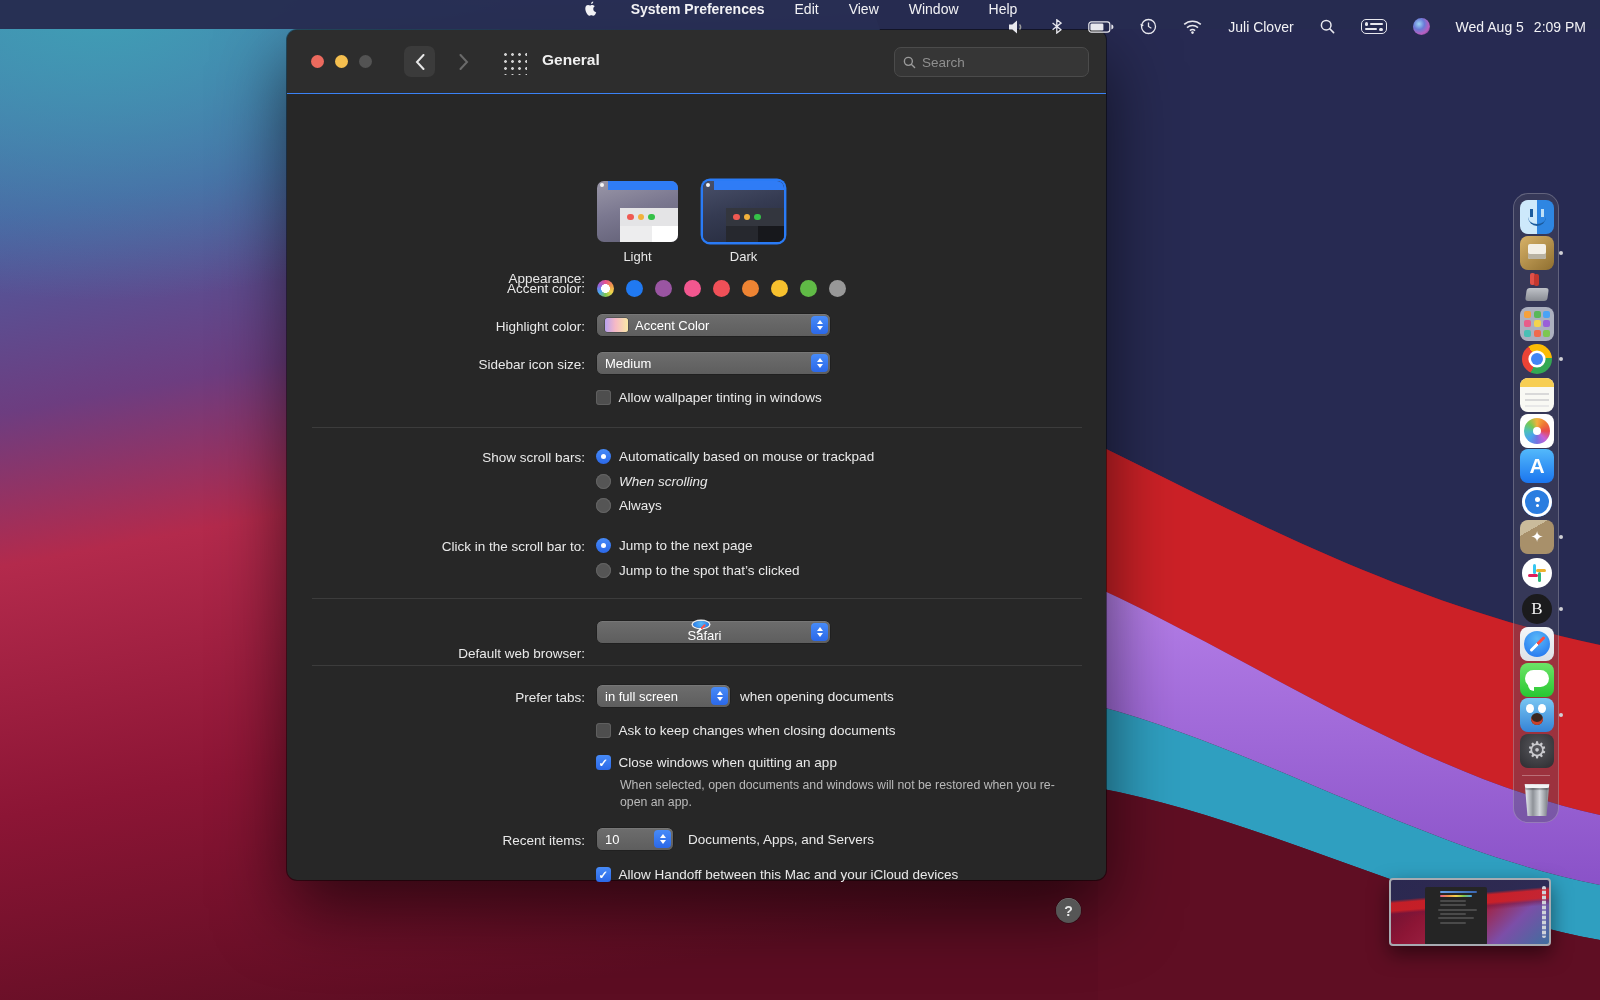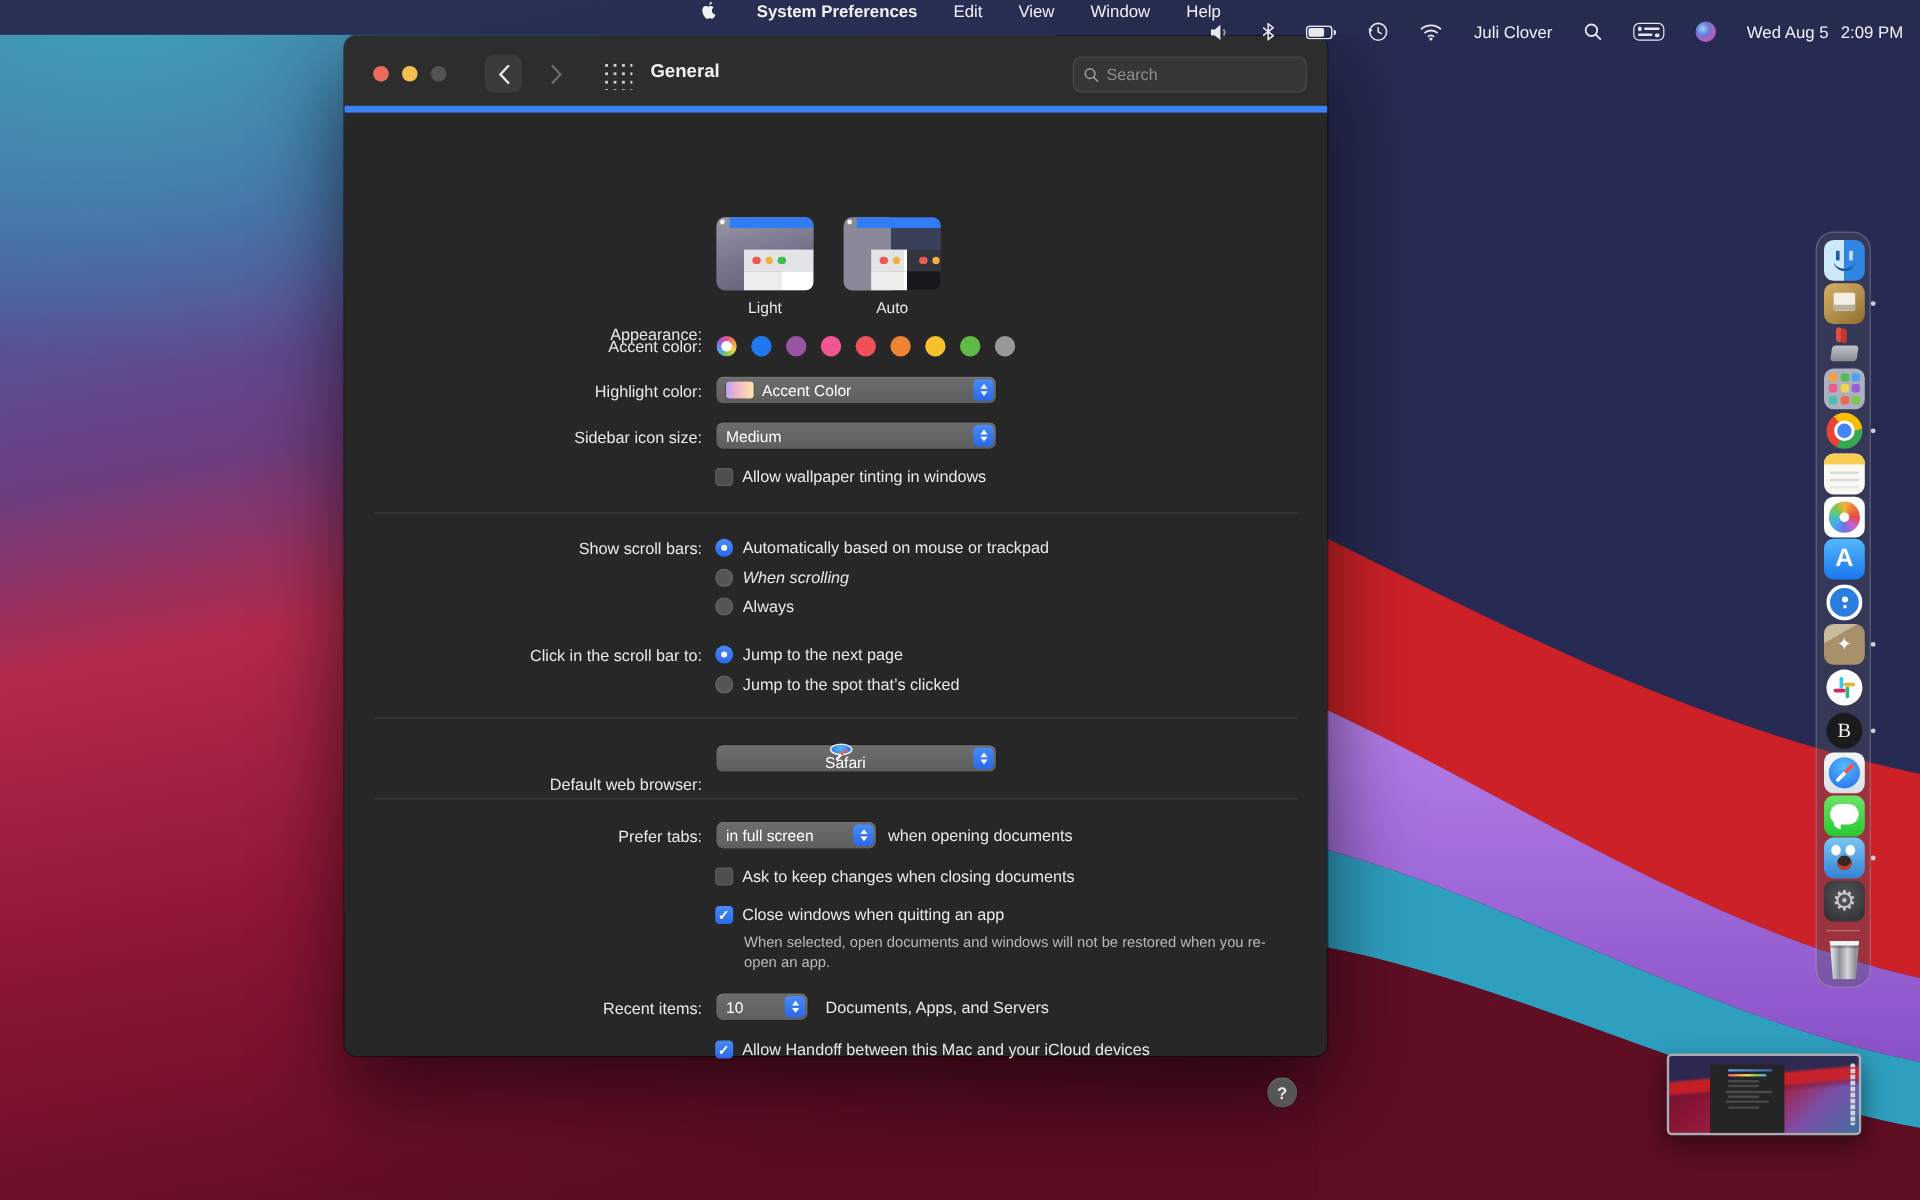--- a/index.html
+++ b/index.html
@@ -29,21 +29,21 @@
   .cc-dot { width:3.5px; height:3.5px; border-radius:50%; background:#e8e8ee; }
   .cc-bar { flex:1; height:2.2px; border-radius:2px; background:#e8e8ee; }
   .siri-orb { width:17px; height:17px; border-radius:50%;
     background:radial-gradient(circle at 35% 35%, #9ad5f5 0%, #6a7bd8 35%, #b85fc0 65%, #3c2e6e 100%); }
 
   
   .window { position:absolute; left:287px; top:30px; width:819px; height:850px;
     background:#272727; border-radius:10px; box-shadow:0 30px 70px rgba(0,0,0,.6), 0 0 0 1px rgba(0,0,0,.45);
     z-index:20; color:#e8e8e8; }
   .titlebar { position:absolute; top:0; left:0; right:0; height:64px;
-    background:#2d2d2d; border-radius:10px 10px 0 0; border-bottom:6px solid #3b82f6; }
+    background:#2d2d2d; border-radius:10px 10px 0 0; border-bottom:1px solid #3b82f6; }
   .traffic { position:absolute; left:24px; top:25px; display:flex; gap:11px; }
   .tl { width:13px; height:13px; border-radius:50%; }
   .tl.red { background:#ec6a5e; } .tl.yellow { background:#f5bf4f; } .tl.gray { background:#535353; }
   .navbtn { position:absolute; top:16px; width:31px; height:31px; border-radius:7px;
     display:flex; align-items:center; justify-content:center; }
   .navbtn.back { left:117px; background:#3b3b3b; }
   .navbtn.fwd { left:161px; }
   .grid-icon { position:absolute; left:214px; top:19px; width:26px; height:26px;
     background-image:radial-gradient(circle, #cfcfcf 1.3px, transparent 1.5px);
     background-size:7px 7px; background-position:1px 2px; }
@@ -370,34 +370,33 @@
                   <span class="t-dot" style="background:#ef5952"></span>
                   <span class="t-dot" style="background:#f1b13c"></span>
                   <span class="t-dot" style="background:#35c148"></span>
                 </div>
                 <div class="t-body"></div>
               </div>
           </div>
           <div class="t-caption">Light</div>
         </div>
         <div class="thumb-wrap">
-          <div class="thumb auto">
+          <div class="thumb dark selected">
             <div class="t-mbar"></div>
               <div class="t-apple"></div>
             <div class="t-win">
                 <div class="t-tb">
                   <span class="t-dot" style="background:#ef5952"></span>
                   <span class="t-dot" style="background:#f1b13c"></span>
-                  <span class="t-dot" style="margin-left:12px;background:#ef5952"></span>
-                  <span class="t-dot" style="background:#f1b13c"></span>
+                  <span class="t-dot" style="background:#35c148"></span>
                 </div>
                 <div class="t-body"></div>
               </div>
           </div>
-          <div class="t-caption">Auto</div>
+          <div class="t-caption">Dark</div>
         </div>
       </div>
 
       <div class="lblcol" style="top:186px;">Accent color:</div>
       <div class="ctl" style="top:185px;">
         <div class="swatches">
           <span class="sw multi"></span>
           <span class="sw" style="background: rgb(32, 121, 241);"></span>
           <span class="sw" style="background: rgb(154, 85, 162);"></span>
           <span class="sw" style="background: rgb(242, 87, 143);"></span>

